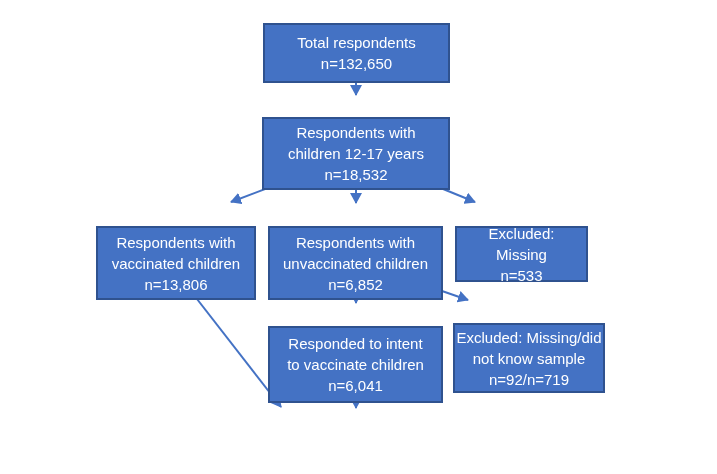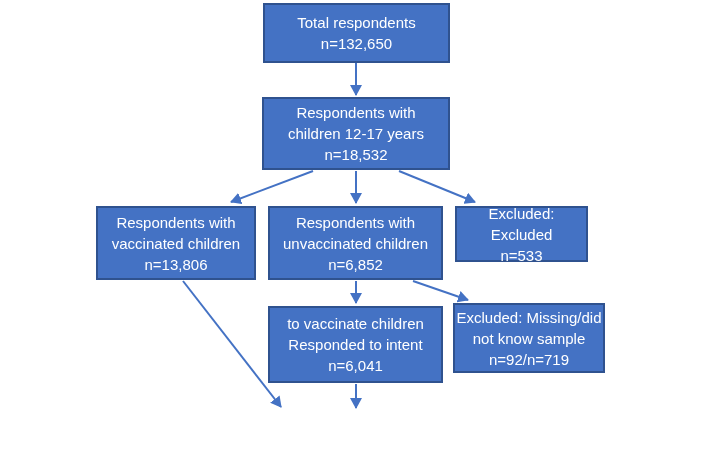--- a/index.html
+++ b/index.html
@@ -36,20 +36,21 @@
     background: var(--box-fill, #4472C4);
     border: 2px solid var(--box-border, #2F528F);
     color: var(--text, #ffffff);
     display: flex;
     flex-direction: column;
     justify-content: center;
     align-items: center;
     text-align: center;
     font-size: 15px;
     line-height: 21px;
+    margin-top: 20px;
   }
   .node .txt {
     display: block;
     white-space: nowrap;
   }
 </style>
 </head>
 <body>
 
 <div class="canvas">
@@ -88,27 +89,27 @@
   </div>
 
   <div class="node" style="left:268px; top:206px; width:175px; height:74px">
     <span class="txt">Respondents with</span>
     <span class="txt">unvaccinated children</span>
     <span class="txt">n=6,852</span>
   </div>
 
   <div class="node" style="left:455px; top:206px; width:133px; height:56px">
     <span class="txt">Excluded:</span>
-    <span class="txt">Excluded</span>
+    <span class="txt">Missing</span>
     <span class="txt">n=533</span>
   </div>
 
   <div class="node" style="left:268px; top:306px; width:175px; height:77px">
+    <span class="txt">Responded to intent</span>
     <span class="txt">to vaccinate children</span>
-    <span class="txt">Responded to intent</span>
     <span class="txt">n=6,041</span>
   </div>
 
   <div class="node" style="left:453px; top:303px; width:152px; height:70px">
     <span class="txt">Excluded: Missing/did</span>
     <span class="txt">not know sample</span>
     <span class="txt">n=92/n=719</span>
   </div>
 
 

